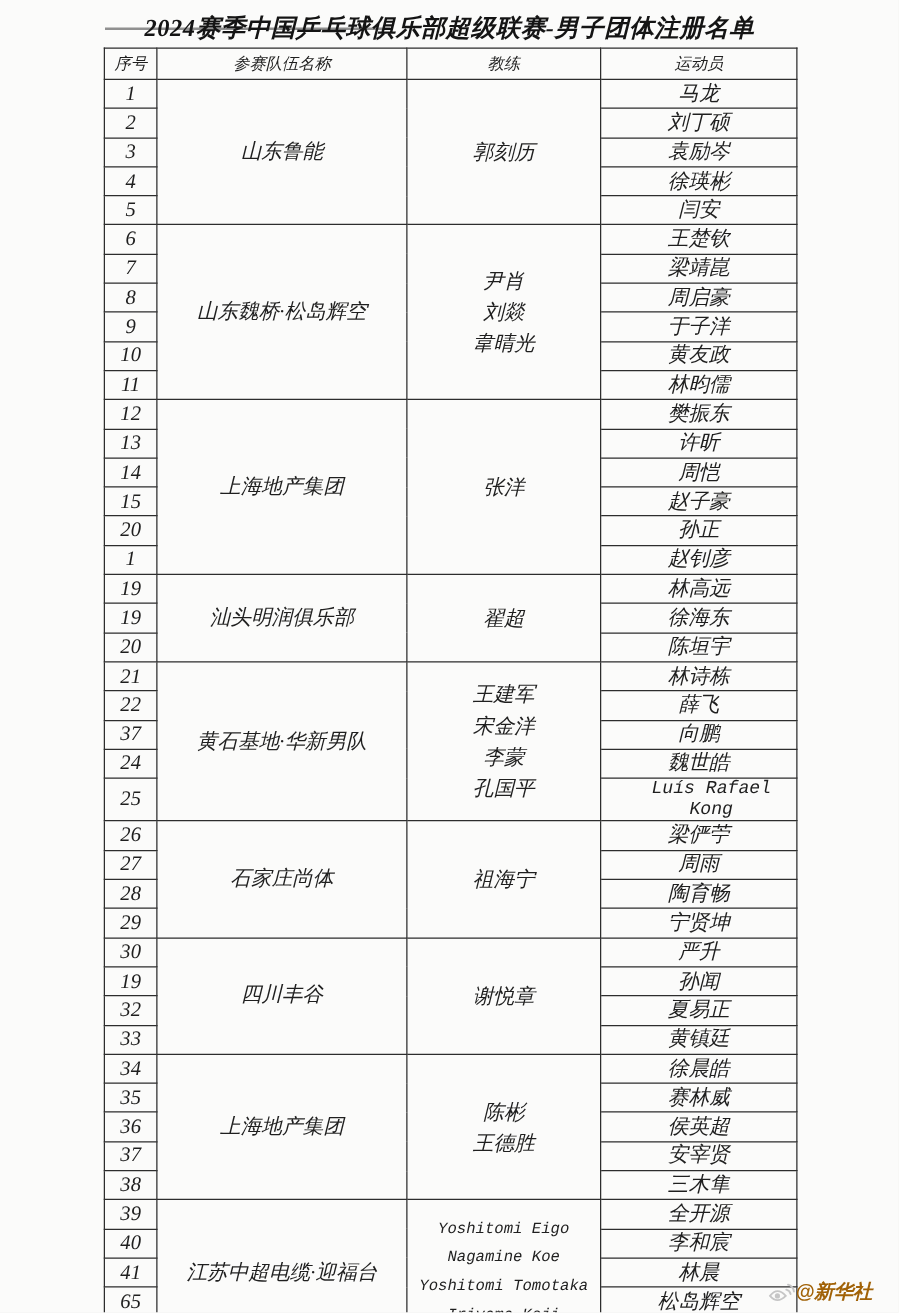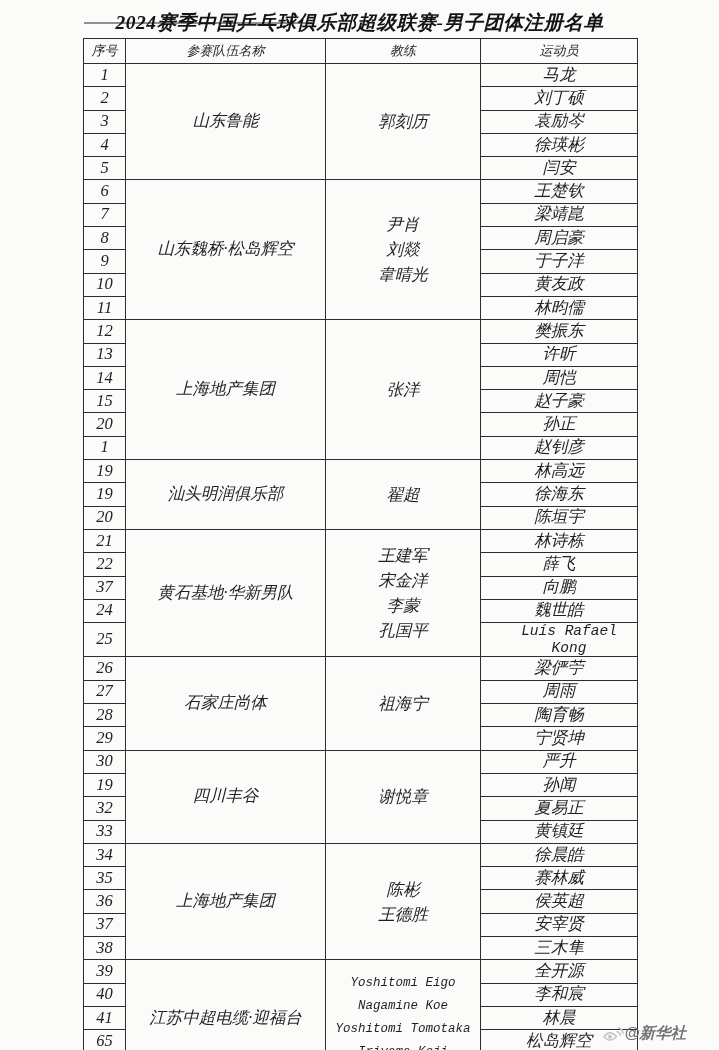--- a/index.html
+++ b/index.html
@@ -45,23 +45,23 @@
   .reg td.coach.latin {
     font-family: "Liberation Mono", "DejaVu Sans Mono", monospace;
     font-size: 12.5px; line-height: 23px;
   }
   .reg td.player.latin {
     font-family: "Liberation Mono", "DejaVu Sans Mono", monospace;
     font-size: 14.5px;
     padding-left: 20px;
   }
   .watermark {
-    position: absolute; right: 33px; bottom: 6px;
+    position: absolute; right: 21px; bottom: 6px;
     display: flex; align-items: center; gap: 0;
-    color: #737373;
+    color: #a16207;
     font-size: 15.5px; font-weight: 700;
     font-family: "Liberation Sans", "DejaVu Sans", sans-serif;
   }
   .watermark svg { display: block; }
 </style>
 </head>
 <body>
 
 <div class="page">
 

